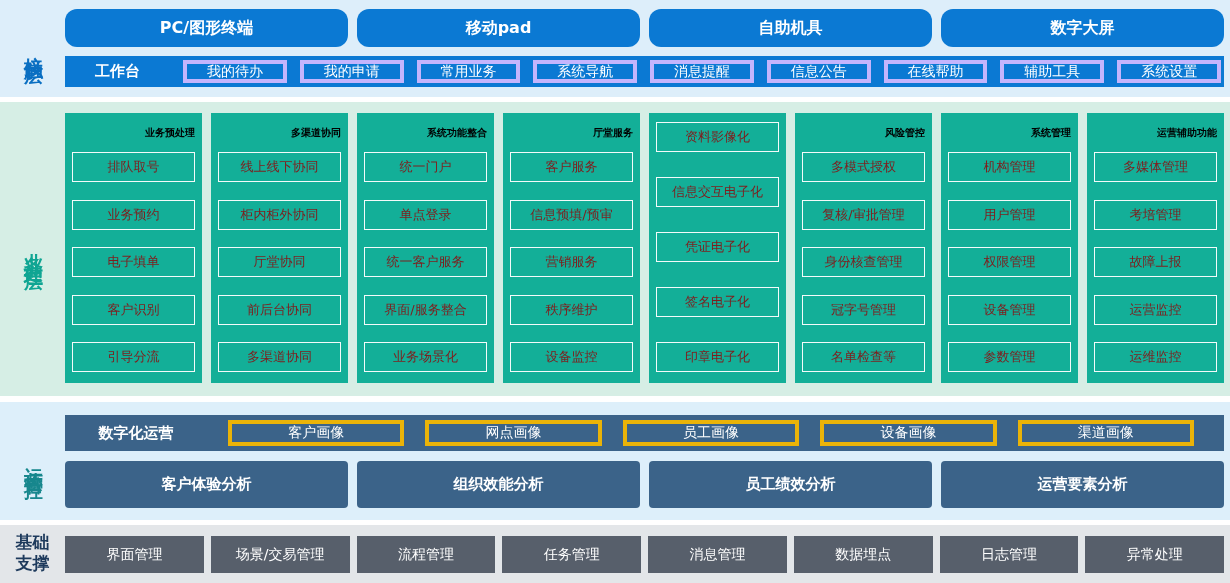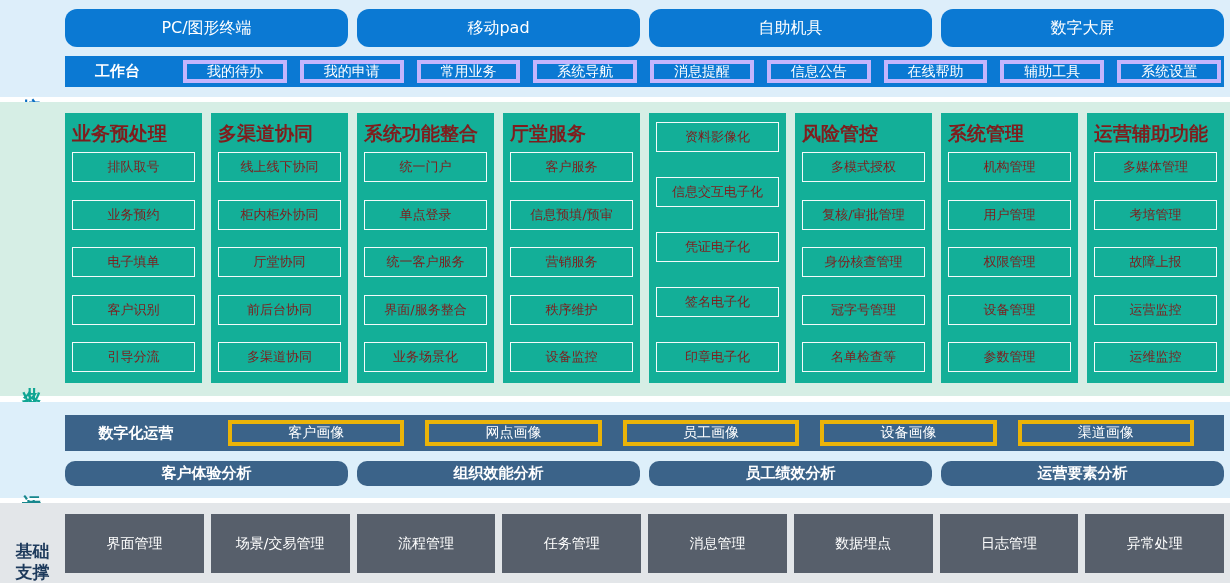--- a/index.html
+++ b/index.html
@@ -3,52 +3,52 @@
 <meta charset="utf-8">
 <style>
   * { box-sizing: border-box; margin: 0; padding: 0; }
   html,body { background:#fff; }
   body { font-family: "DejaVu Sans", "Liberation Sans", sans-serif; }
   .page { width:1230px; height:583px; display:flex; flex-direction:column; background:#fff; overflow:hidden; }
 
   .sec { display:flex; width:100%; }
   .sec-contact   { height:97px;  background:#ddeefa; margin-bottom:5px; }
   .sec-business  { height:294px; background:#d6eee5; margin-bottom:6px; }
-  .sec-ops       { height:96px; background:#ddeffa; margin-bottom:5px; }
+  .sec-ops       { height:118px; background:#ddeffa; margin-bottom:5px; }
   .sec-foundation{ flex:1;       background:#e3e6e9; }
 
-  .rail { width:65px; flex:0 0 65px; display:flex; align-items:flex-end; justify-content:center; }
+  .rail { width:65px; flex:0 0 65px; display:flex; align-items:center; justify-content:center;font-family:Liberation Mono, monospace; }
   .rail-label { writing-mode:vertical-rl; text-orientation:upright; font-weight:bold; font-size:19px; letter-spacing:5px; }
   .rail-contact  .rail-label { color:#0a6fc2; }
   .rail-business .rail-label { color:#10a593; }
   .rail-ops      .rail-label { color:#17878d; }
   .rail-foundation-label { font-weight:bold; font-size:17px; color:#1d3a5c; width:40px; word-break:break-all; text-align:center; line-height:1.25; }
 
   
   .contact-main { flex:1; padding:9px 6px 0 0; display:flex; flex-direction:column; }
   .channels { display:flex; gap:9px; height:38px; }
-  .channel { flex:1; background:#0b79d3; border-radius:12px; color:#fff; font-weight:normal; font-size:16px; display:flex; align-items:center; justify-content:center; }
+  .channel { flex:1; background:#0b79d3; border-radius:12px; color:#fff; font-weight:bold; font-size:16px; display:flex; align-items:center; justify-content:center; }
   .workbench { margin-top:9px; height:31px; background:#0b79d3; display:flex; align-items:center; padding-right:3px; }
   .wb-label { width:105px; flex:0 0 105px; text-align:center; color:#fff; font-weight:bold; font-size:15px; }
   .wb-item { flex:1; margin-left:13px; height:23px; border:4px solid #c4b5fd; color:#fff; font-size:14px; display:flex; align-items:center; justify-content:center; white-space:nowrap; }
 
   
   .business-main { flex:1; padding:11px 6px 13px 0; display:flex; gap:9px; }
   .bcol { flex:1; background:#13af98; padding:5px 7px 11px; display:flex; flex-direction:column; }
-  .bcol-title { color:#7f1d1d; font-weight:bold; font-size:19px; text-align:left; height:30px; line-height:30px; white-space:nowrap; }
+  .bcol-title { color:#000000; font-weight:bold; font-size:10px; text-align:right; height:30px; line-height:30px; white-space:nowrap; }
   .bcol-items { flex:1; display:flex; flex-direction:column; justify-content:space-between; padding-top:4px; }
   .bitem { border:1px solid rgba(255,255,255,.95); min-height:30px; color:#7f1d1d; font-size:13px; display:flex; align-items:center; justify-content:center; text-align:right; line-height:1.2; padding:1px 2px; }
 
   
   .ops-main { flex:1; padding:13px 6px 12px 0; display:flex; flex-direction:column; }
   .ops-row1 { height:36px; background:#3b6389; display:flex; align-items:center; padding-right:30px; }
   .ops-label { width:142px; flex:0 0 142px; text-align:center; color:#fff; font-weight:bold; font-size:15px; }
   .ops-item { flex:1; margin-left:21px; height:26px; border:4px solid #eab308; color:#fff; font-size:14px; display:flex; align-items:center; justify-content:center; }
   .ops-row2 { margin-top:10px; flex:1; display:flex; gap:9px; }
-  .ops-analysis { flex:1; background:#3b6389; border-radius:10px; color:#fff; font-weight:bold; font-size:15px; display:flex; align-items:center; justify-content:center; }
+  .ops-analysis { flex:1; background:#3b6389; border-radius:4px; color:#fff; font-weight:bold; font-size:15px; display:flex; align-items:center; justify-content:center; }
 
   
   .foundation-main { flex:1; padding:11px 6px 10px 0; display:flex; gap:7px; align-items:stretch; }
   .fitem { flex:1; background:#575f6b; color:#fff; font-size:14px; display:flex; align-items:center; justify-content:center; white-space:nowrap; }
 </style>
 </head>
 <body>
 
 <div class="page">
 

